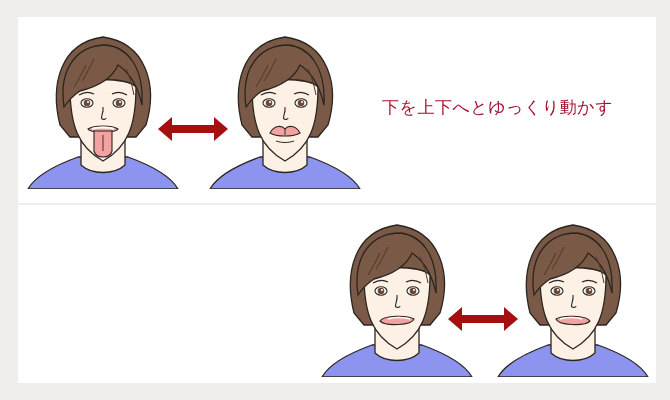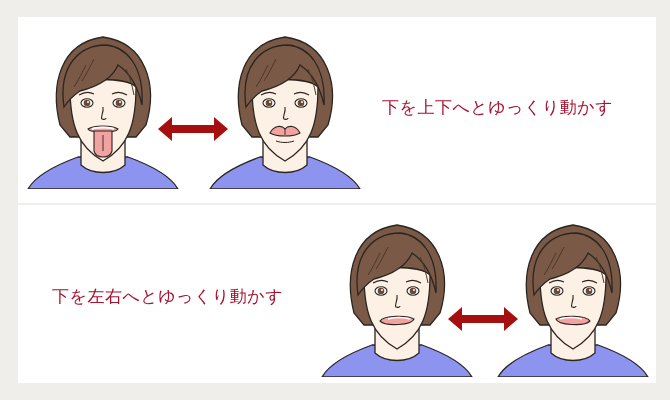--- a/index.html
+++ b/index.html
@@ -79,21 +79,20 @@
   <svg class="face" style="left:190px; top:8px;" viewBox="0 0 154 164">
     <use href="#face-base"></use>
     <path d="M62 108 C66 100 74 100 77 104 C80 100 88 100 92 108 C86 112 68 112 62 108 Z" fill="#f2a2a0" stroke="#2b2520" stroke-width="1.1"></path>
     <path d="M77 104 L77 110" stroke="#2b2520" stroke-width="0.9"></path>
     <path d="M68 116 C74 118 80 118 86 116" fill="none" stroke="#2b2520" stroke-width="1"></path>
   </svg>
   <div class="caption">下を上下へとゆっくり動かす</div>
 </div>
 
 <div id="panel-2" class="panel">
-  <div class="caption">下を左右へとゆっくり動かす</div>
   <svg class="face" style="left:302px; top:8px;" viewBox="0 0 154 164">
     <use href="#face-base"></use>
     <path d="M60 108 C64 102 88 102 94 106 C92 112 66 114 60 108 Z" fill="#f2a2a0" stroke="#2b2520" stroke-width="1.1"></path>
     <path d="M68 106 C74 104 84 104 90 106" fill="none" stroke="#fff" stroke-width="1.6"></path>
   </svg>
   <svg class="arrow" style="left:430px; top:102px;" viewBox="0 0 70 24">
       <use href="#arrow-shape"></use>
     </svg>
   <svg class="face" style="left:478px; top:8px;" viewBox="0 0 154 164">
     <use href="#face-base"></use>

